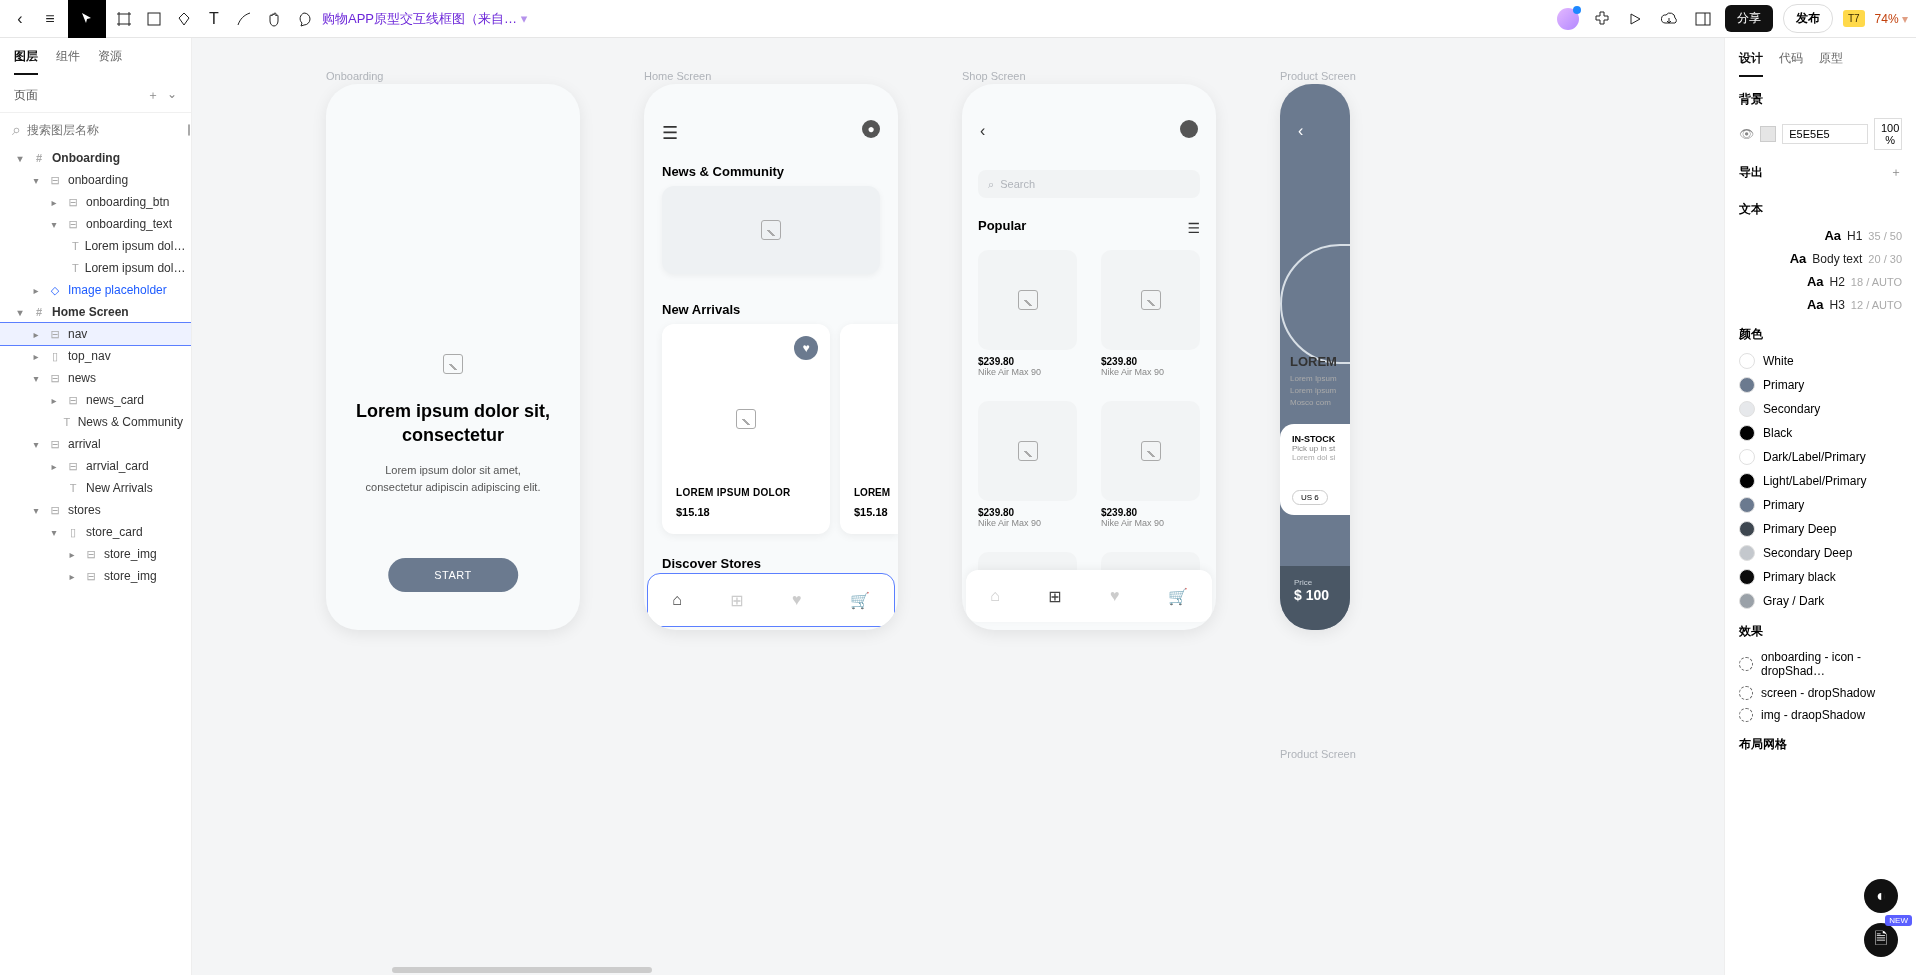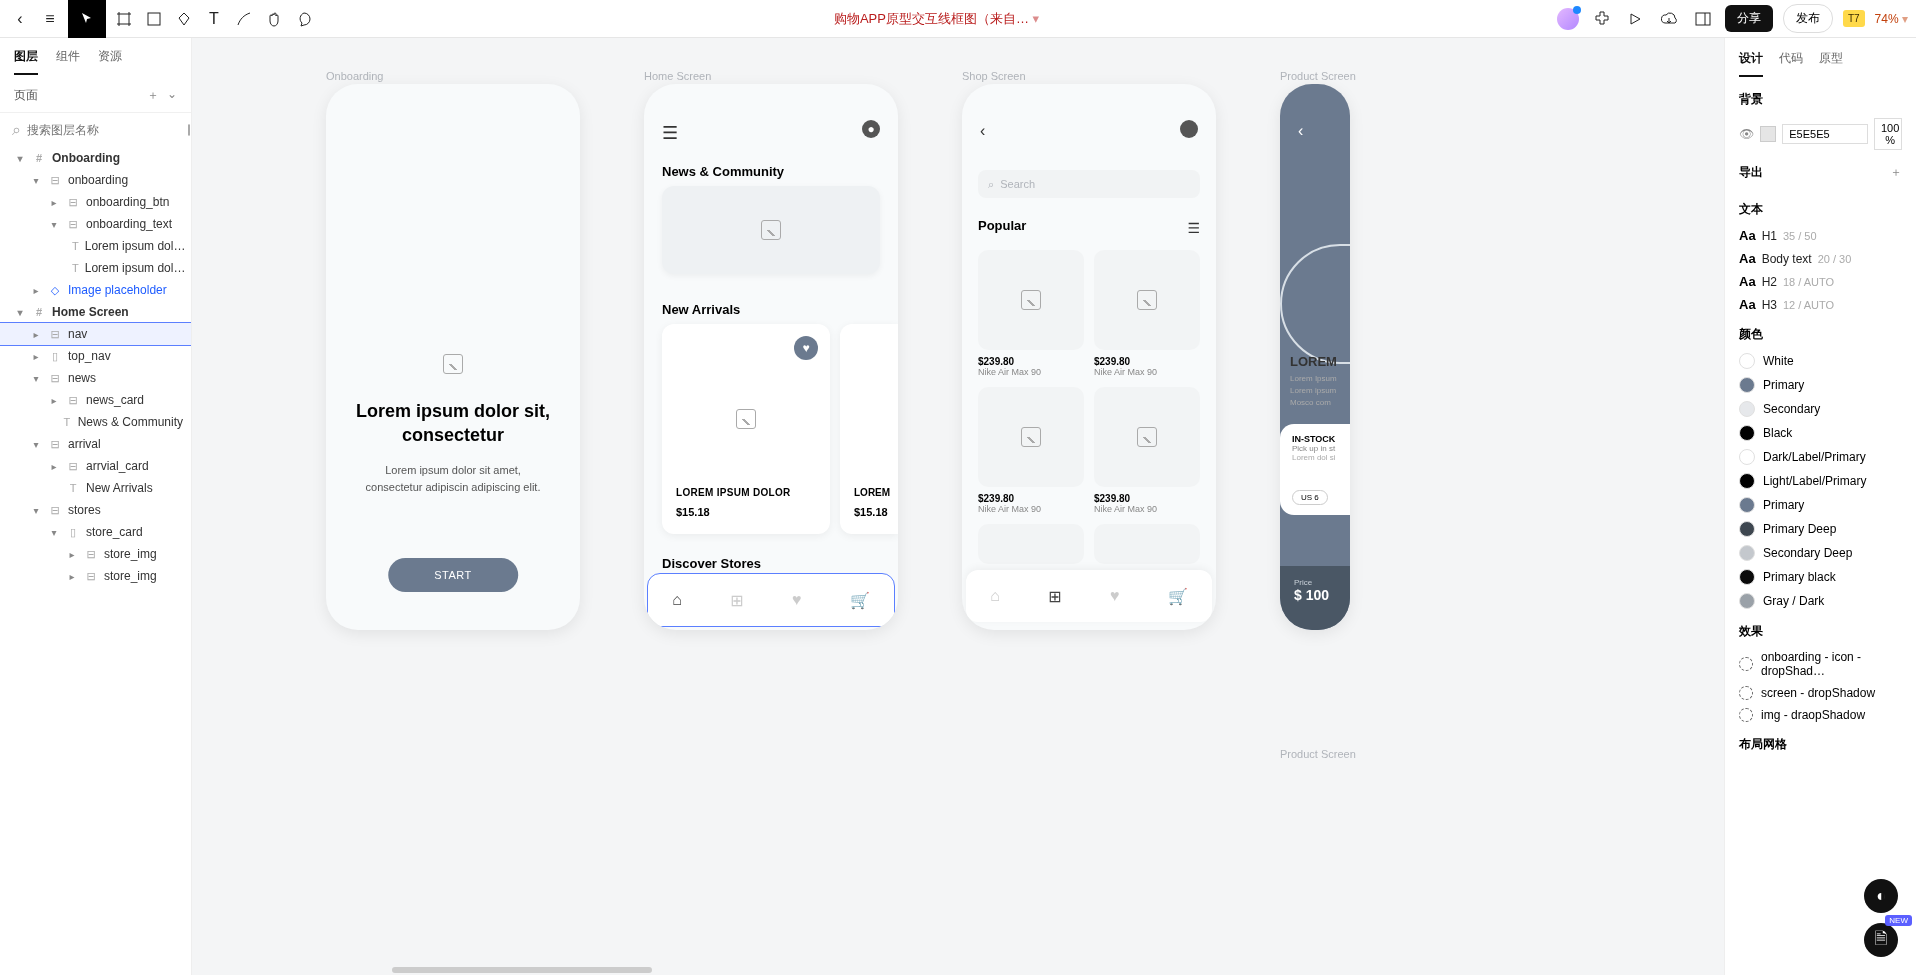--- a/index.html
+++ b/index.html
@@ -3,26 +3,26 @@
 <meta charset="utf-8">
 <style>
 * { margin:0; padding:0; box-sizing:border-box; font-family:-apple-system,"Segoe UI",Arial,sans-serif; }
 body { background:#fff; width:1916px; height:975px; overflow:hidden; position:relative; }
 
 .topbar { height:38px; border-bottom:1px solid #e6e6e6; display:flex; align-items:center; padding:0 8px; gap:6px; }
 .tb-btn { width:24px; height:24px; display:flex; align-items:center; justify-content:center; color:#222; cursor:pointer; }
 .tb-back { width:24px; }
 .tb-menu { width:24px; }
 .tb-sel { background:#000; color:#fff; width:38px; height:38px; display:flex; align-items:center; justify-content:center; }
-.tb-title { flex:1; text-align:center; font-size:13px; color:#b91c1c; }
+.tb-title { flex:1; text-align:left; font-size:13px; color:#6d28d9; }
 .tb-right { display:flex; align-items:center; gap:10px; }
 .collab { width:22px; height:22px; border-radius:50%; background:linear-gradient(135deg,#e3b8ff,#b388ff); position:relative; }
 .collab::after { content:""; position:absolute; right:-2px; top:-2px; width:8px; height:8px; border-radius:50%; background:#1e88ff; }
 .share-btn { background:#111; color:#fff; border-radius:6px; padding:5px 12px; font-size:12px; cursor:pointer; }
-.publish-btn { border:1px solid #ddd; border-radius:14px; padding:5px 12px; font-size:12px; cursor:pointer; }
+.publish-btn { border:1px solid #ddd; border-radius:14px; padding:5px 12px; font-size:12px; cursor:pointer;font-weight:bold; }
 .badge-sq { background:#ffd94a; color:#3a2a00; font-size:10px; padding:3px 5px; border-radius:3px; }
 .zoom { font-size:12px; color:#c2410c; }
 
 .main { display:flex; height:calc(100% - 38px); }
 .left { width:192px; border-right:1px solid #eee; display:flex; flex-direction:column; overflow:hidden; }
 .ltabs { display:flex; gap:18px; padding:10px 14px 0; font-size:12px; }
 .ltab { padding-bottom:8px; color:#666; cursor:pointer; }
 .ltab.active { font-weight:600; color:#111; border-bottom:2px solid #111; }
 .pages-hdr { display:flex; justify-content:space-between; align-items:center; padding:12px 14px 8px; font-size:12px; color:#555; }
 .pages-hdr .ic { display:flex; gap:8px; color:#888; }
@@ -53,21 +53,21 @@
 .rtab { padding-bottom:8px; color:#666; cursor:pointer; }
 .rtab.active { font-weight:600; color:#111; border-bottom:2px solid #111; }
 .rbody { flex:1; overflow-y:auto; font-size:12px; padding:4px 0; }
 .sect-t { padding:10px 14px 6px; font-weight:600; font-size:12px; }
 .bg-row { display:flex; align-items:center; gap:6px; padding:4px 14px; }
 .bg-eye { color:#888; }
 .bg-sw { width:16px; height:16px; border:1px solid #ccc; background:#e5e5e5; }
 .bg-hex { border:1px solid #ddd; padding:3px 6px; font-size:11px; flex:1; }
 .bg-op { border:1px solid #ddd; padding:3px 6px; font-size:11px; width:28px; text-align:right; }
 .export-row { display:flex; justify-content:space-between; padding:10px 14px; align-items:center; }
-.txt-style { display:flex; align-items:center; gap:6px; padding:4px 14px; }
+.txt-style { display:flex; align-items:center; gap:6px; padding:4px 14px;justify-content:flex-end; }
 .aa { font-weight:700; font-size:13px; }
 .label1 { font-size:12px; color:#222; }
 .label2 { font-size:11px; color:#aaa; }
 .swatch-row { display:flex; align-items:center; gap:8px; padding:4px 14px; }
 .swatch { width:16px; height:16px; border-radius:50%; border:1px solid #e0e0e0; flex-shrink:0; }
 .eff-row { display:flex; align-items:center; gap:8px; padding:4px 14px; }
 .eff-ic { width:14px; height:14px; border:1.5px dashed #666; border-radius:50%; flex-shrink:0; }
 
 .fab { position:fixed; right:18px; bottom:18px; display:flex; flex-direction:column; gap:10px; }
 .fab-b { width:34px; height:34px; border-radius:50%; background:#111; color:#fff; display:flex; align-items:center; justify-content:center; position:relative; }
@@ -320,21 +320,21 @@
     <div class="screen" style="left:770px;top:46px;width:254px;height:546px;">
       <div style="position:absolute;left:18px;top:38px;font-size:16px;color:#333;">‹</div>
       <div style="position:absolute;right:18px;top:36px;width:18px;height:18px;border-radius:50%;background:#555;"></div>
       <div style="position:absolute;left:16px;right:16px;top:86px;height:28px;background:#f1f3f4;border-radius:8px;display:flex;align-items:center;padding:0 10px;gap:6px;color:#b0b4ba;font-size:11px;">
           <span>⌕</span>
           <span>Search</span>
         </div>
       <div style="position:absolute;left:16px;top:134px;font-weight:700;font-size:13px;">Popular</div>
       <div style="position:absolute;right:16px;top:136px;font-size:14px;color:#333;">☰</div>
 
-      <div style="position:absolute;left:16px;top:166px;right:16px;display:grid;grid-template-columns:1fr 1fr;gap:10px;">
+      <div style="position:absolute;left:16px;top:166px;right:16px;display:grid;grid-template-columns:1fr 1fr;gap:24px;">
         <div>
           <div style="height:100px;background:#f2f4f5;border-radius:10px;display:flex;align-items:center;justify-content:center;">
               <div class="img-ph"></div>
             </div>
           <div style="font-size:10px;font-weight:700;margin-top:6px;">$239.80</div>
           <div style="font-size:9px;color:#888;">Nike Air Max 90</div>
         </div>
         <div>
           <div style="height:100px;background:#f2f4f5;border-radius:10px;display:flex;align-items:center;justify-content:center;">
               <div class="img-ph"></div>

